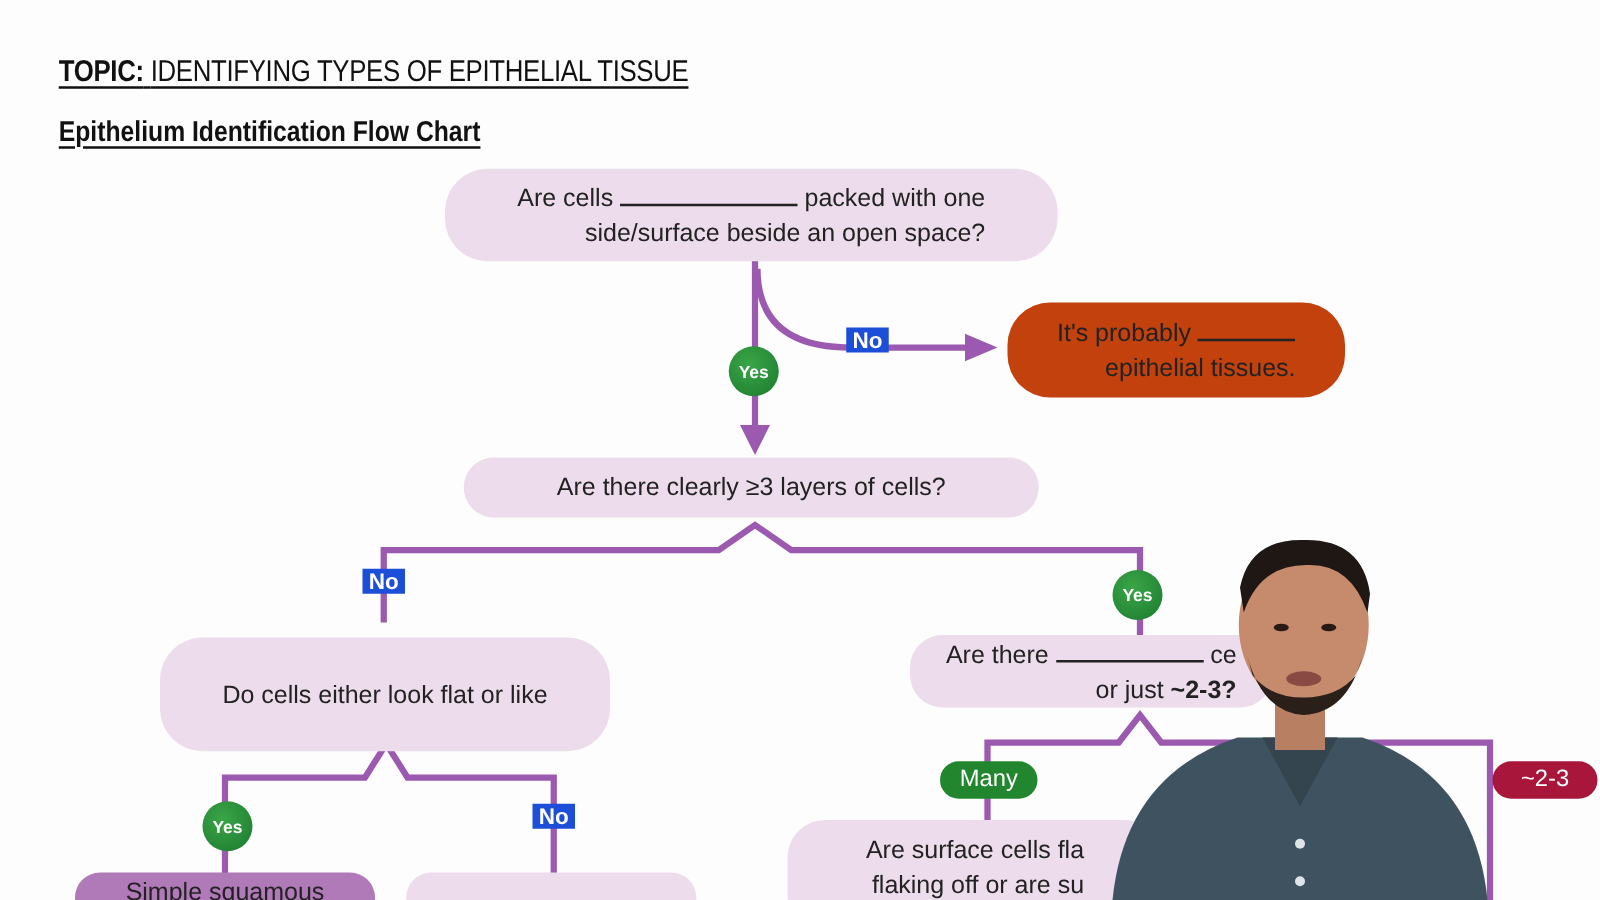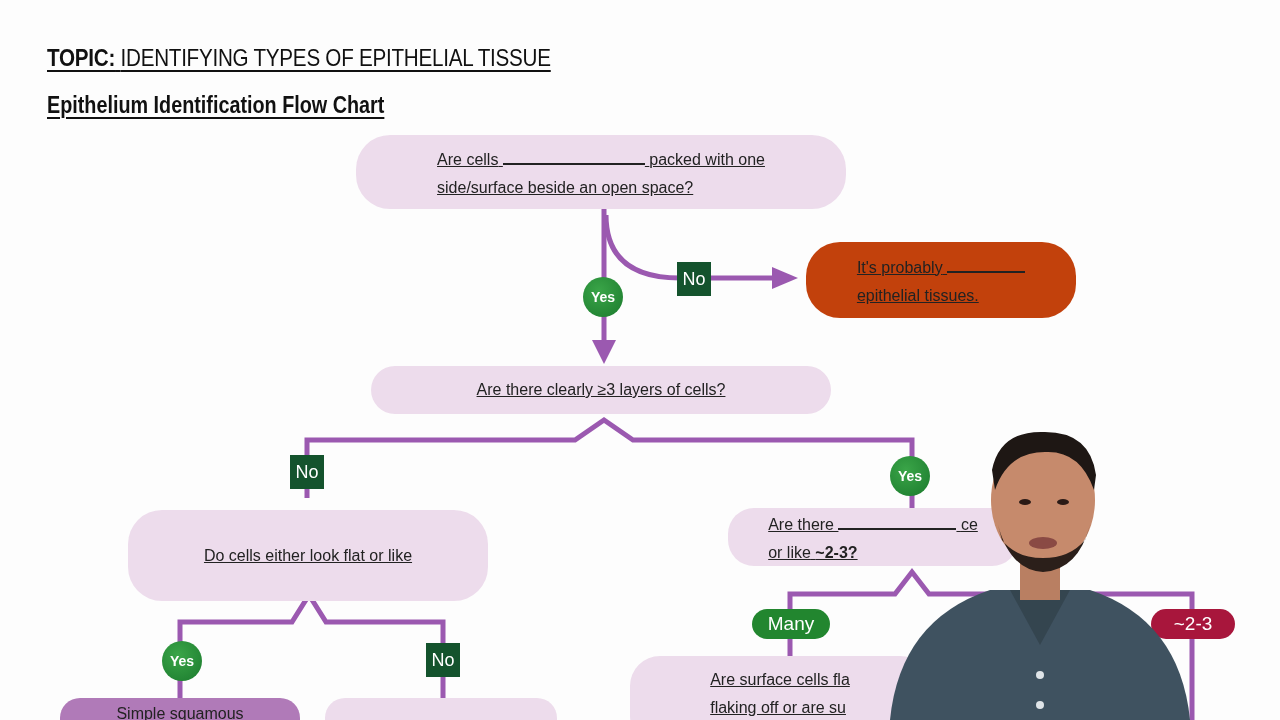--- a/index.html
+++ b/index.html
@@ -1,24 +1,24 @@
 <!DOCTYPE html>
 <html><head>
 <meta charset="utf-8">
 <style>
   html, body { margin:0; padding:0; }
   body { width:1280px; height:720px; overflow:hidden; background:#fdfdfd; position:relative; font-family:"Liberation Sans", sans-serif; }
   .topic { position:absolute; left:47px; top:44px; font-family:"Liberation Sans", sans-serif; font-size:24px; color:#111; letter-spacing:-0.3px; transform:scaleX(0.86); transform-origin:left; text-decoration:underline; text-decoration-thickness:2px; text-underline-offset:4px; white-space:nowrap; }
   .topic b { font-weight:bold; }
   .subtitle { position:absolute; left:47px; top:92px; font-size:23px; font-weight:bold; color:#111; transform:scaleX(0.86); transform-origin:left; text-decoration:underline; text-decoration-thickness:2px; text-underline-offset:4px; white-space:nowrap; }
-  .node { position:absolute; background:#eddcec; border-radius:34px; color:#222; font-size:16px; text-align:left; display:flex; align-items:center; justify-content:center; line-height:28px;text-decoration:underline; }
+  .node { position:absolute; background:#eddcec; border-radius:34px; color:#222; font-size:20px; text-align:right; display:flex; align-items:center; justify-content:center; line-height:28px; }
   .node.pink { background:#c2410c; }
   .node.dark { background:#b07ab8; }
   .yes { position:absolute; width:40px; height:40px; border-radius:50%; background:radial-gradient(circle at 40% 35%, #3aa548, #1b7a2d); color:#fff; font-weight:bold; font-size:14px; display:flex; align-items:center; justify-content:center;text-align:center; }
-  .no { position:absolute; width:34px; height:34px; background:#14532d; color:#fff; font-weight:normal; font-size:18px; display:flex; align-items:center; justify-content:center; }
+  .no { position:absolute; width:34px; height:20px; background:#1d4ed8; color:#fff; font-weight:bold; font-size:18px; display:flex; align-items:center; justify-content:center; }
   .pill { position:absolute; height:30px; border-radius:15px; color:#fff; font-size:19px; display:flex; align-items:center; justify-content:center; }
   .pill.green { background:#22862f; }
   .pill.red { background:#a8163c; }
   svg.lines { position:absolute; left:0; top:0; }
   .blank { display:inline-block; border-bottom:2px solid #222; height:20px; vertical-align:baseline; }
   .person { position:absolute; left:880px; top:430px; width:320px; height:290px; }
 </style>
 </head>
 <body>
 
@@ -71,30 +71,30 @@
   <div>
     <span>Do cells either look flat or like</span><br>
   </div>
 </div>
 
 <div class="node" style="left:728px; top:508px; width:290px; height:58px; border-radius:26px;">
   <div>
     <span>Are there</span>
     <span class="blank" style="width:118px;"></span>
     <span>ce</span><br>
-    <span>or like</span>
+    <span>or just</span>
     <b>~2-3?</b>
   </div>
 </div>
 
 <div class="yes" style="left:162px; top:641px;">Yes</div>
 <div class="no" style="left:426px; top:643px;">No</div>
 
 <div class="pill green" style="left:752px; top:609px; width:78px;">Many</div>
-<div class="pill red" style="left:1151px; top:609px; width:84px;">~2-3</div>
+<div class="pill red" style="left:1194px; top:609px; width:84px;">~2-3</div>
 
 <div class="node dark" style="left:60px; top:698px; width:240px; height:50px; border-radius:20px; align-items:flex-start; padding-top:2px; box-sizing:border-box;">Simple squamous</div>
 <div class="node" style="left:325px; top:698px; width:232px; height:50px; border-radius:20px;"></div>
 
 <div class="node" style="left:630px; top:656px; width:300px; height:90px; border-radius:30px; align-items:flex-start; padding-top:10px; box-sizing:border-box;">
   <div>
     <span>Are surface cells fla</span><br>
     <span>flaking off or are su</span>
   </div>
 </div>

